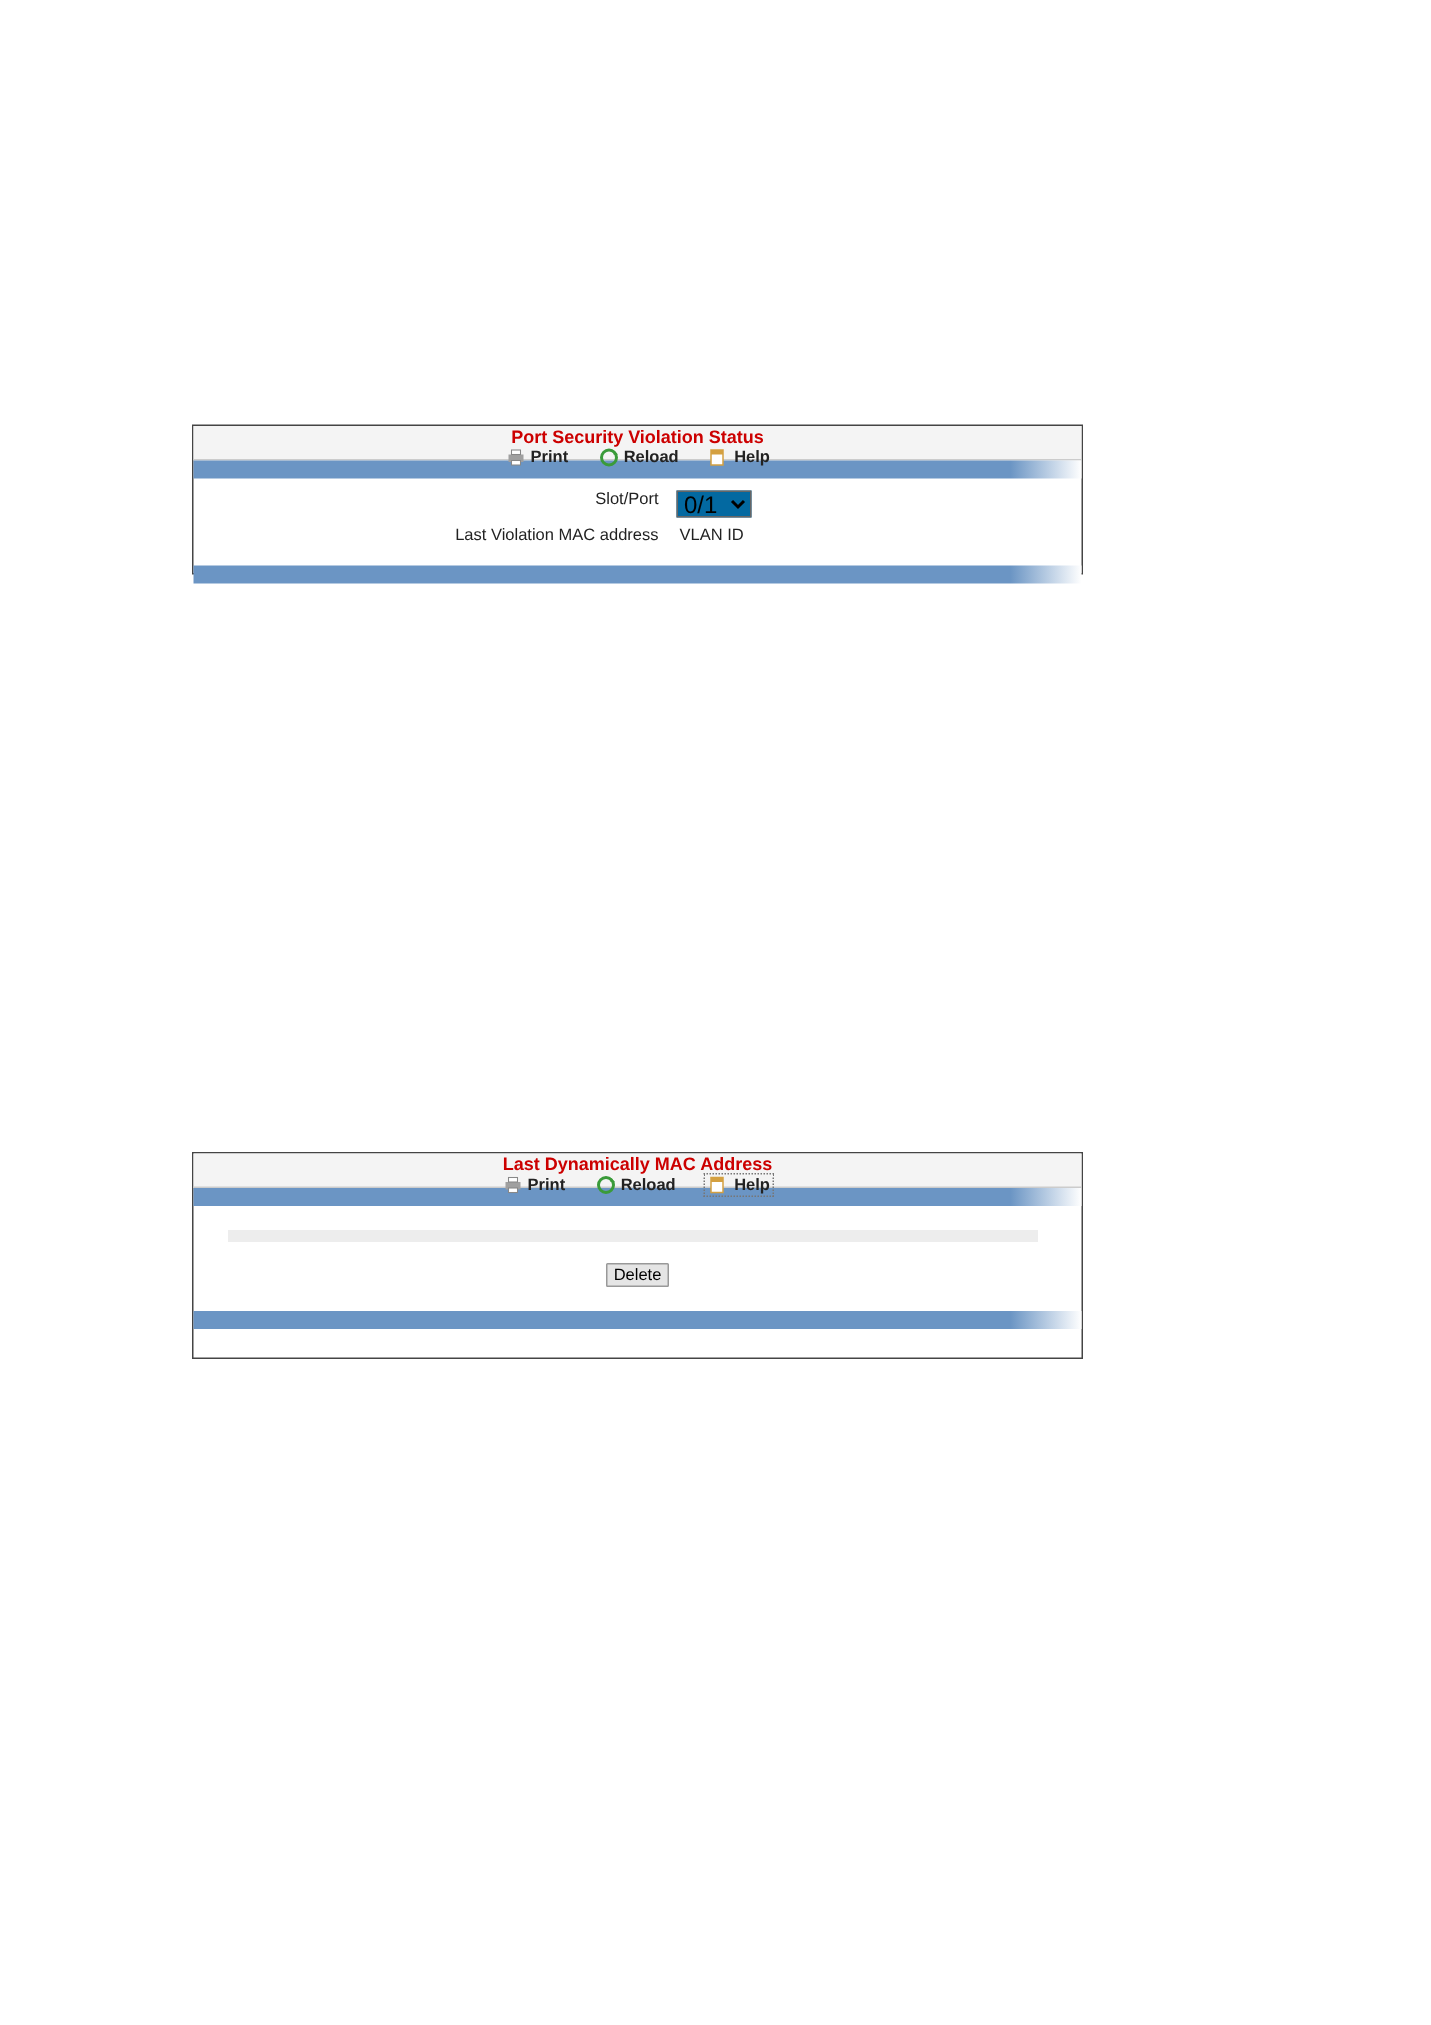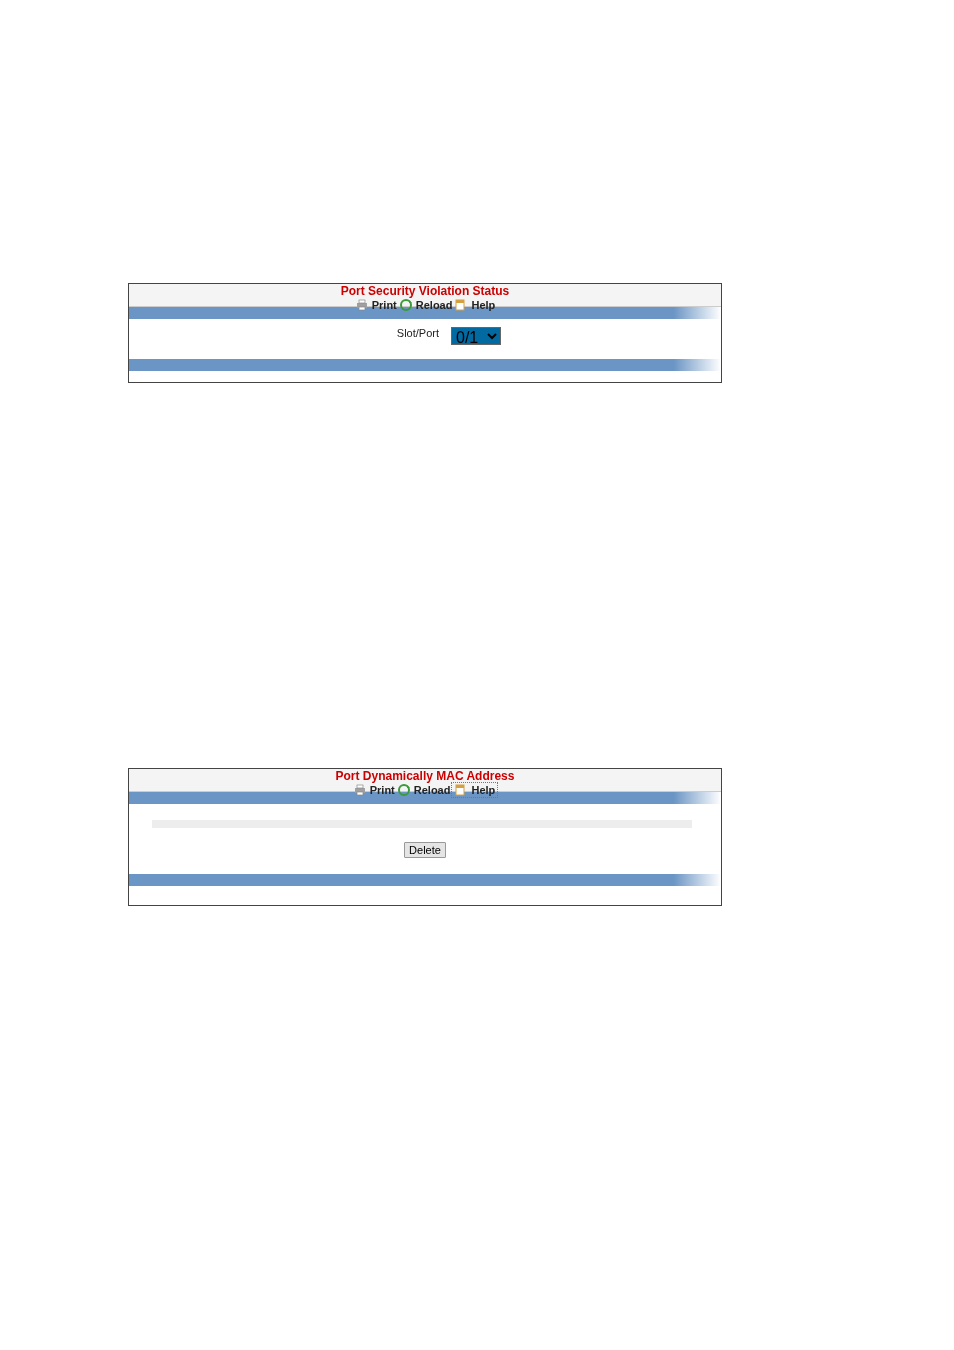--- a/index.html
+++ b/index.html
@@ -42,21 +42,21 @@
     background: #f4f4f4;
     flex-direction: column;
   }
   .panel-title {
     color: #cc0000;
     font-weight: bold;
     font-size: 12px;
   }
   .panel-actions {
     display: flex;
-    gap: 2px;
+    gap: 20px;
     align-items: center;
   }
   .action {
     display: inline-flex;
     align-items: center;
     gap: 3px;
     font-weight: bold;
     color: #222;
     cursor: pointer;
   }
@@ -194,27 +194,31 @@
     <div class="blue-bar"></div>
     <div class="form-area">
       <div class="row" id="p1-row1">
         <div class="label">Slot/Port</div>
         <div>
           <select class="port-select">
             <option>0/1</option>
           </select>
         </div>
       </div>
+      <div class="row" id="p1-row2">
+        <div class="col1">Last Violation MAC address</div>
+        <div>VLAN ID</div>
+      </div>
     </div>
     <div class="blue-bar"></div>
   </div>
 
   <div id="panel2" class="panel">
     <div class="panel-header">
-      <div class="panel-title">Port Dynamically MAC Address</div>
+      <div class="panel-title">Last Dynamically MAC Address</div>
       <div class="panel-actions">
         <span class="action">
           <span class="icon">
             <svg viewBox="0 0 14 14" width="14" height="14">
               <rect x="2" y="5" width="10" height="5" fill="#a0a0a0"></rect>
               <rect x="4" y="2" width="6" height="3" fill="#fff" stroke="#888" stroke-width="0.7"></rect>
               <rect x="4" y="9" width="6" height="3" fill="#fff" stroke="#888" stroke-width="0.7"></rect>
             </svg>
           </span>
           <span>Print</span>

